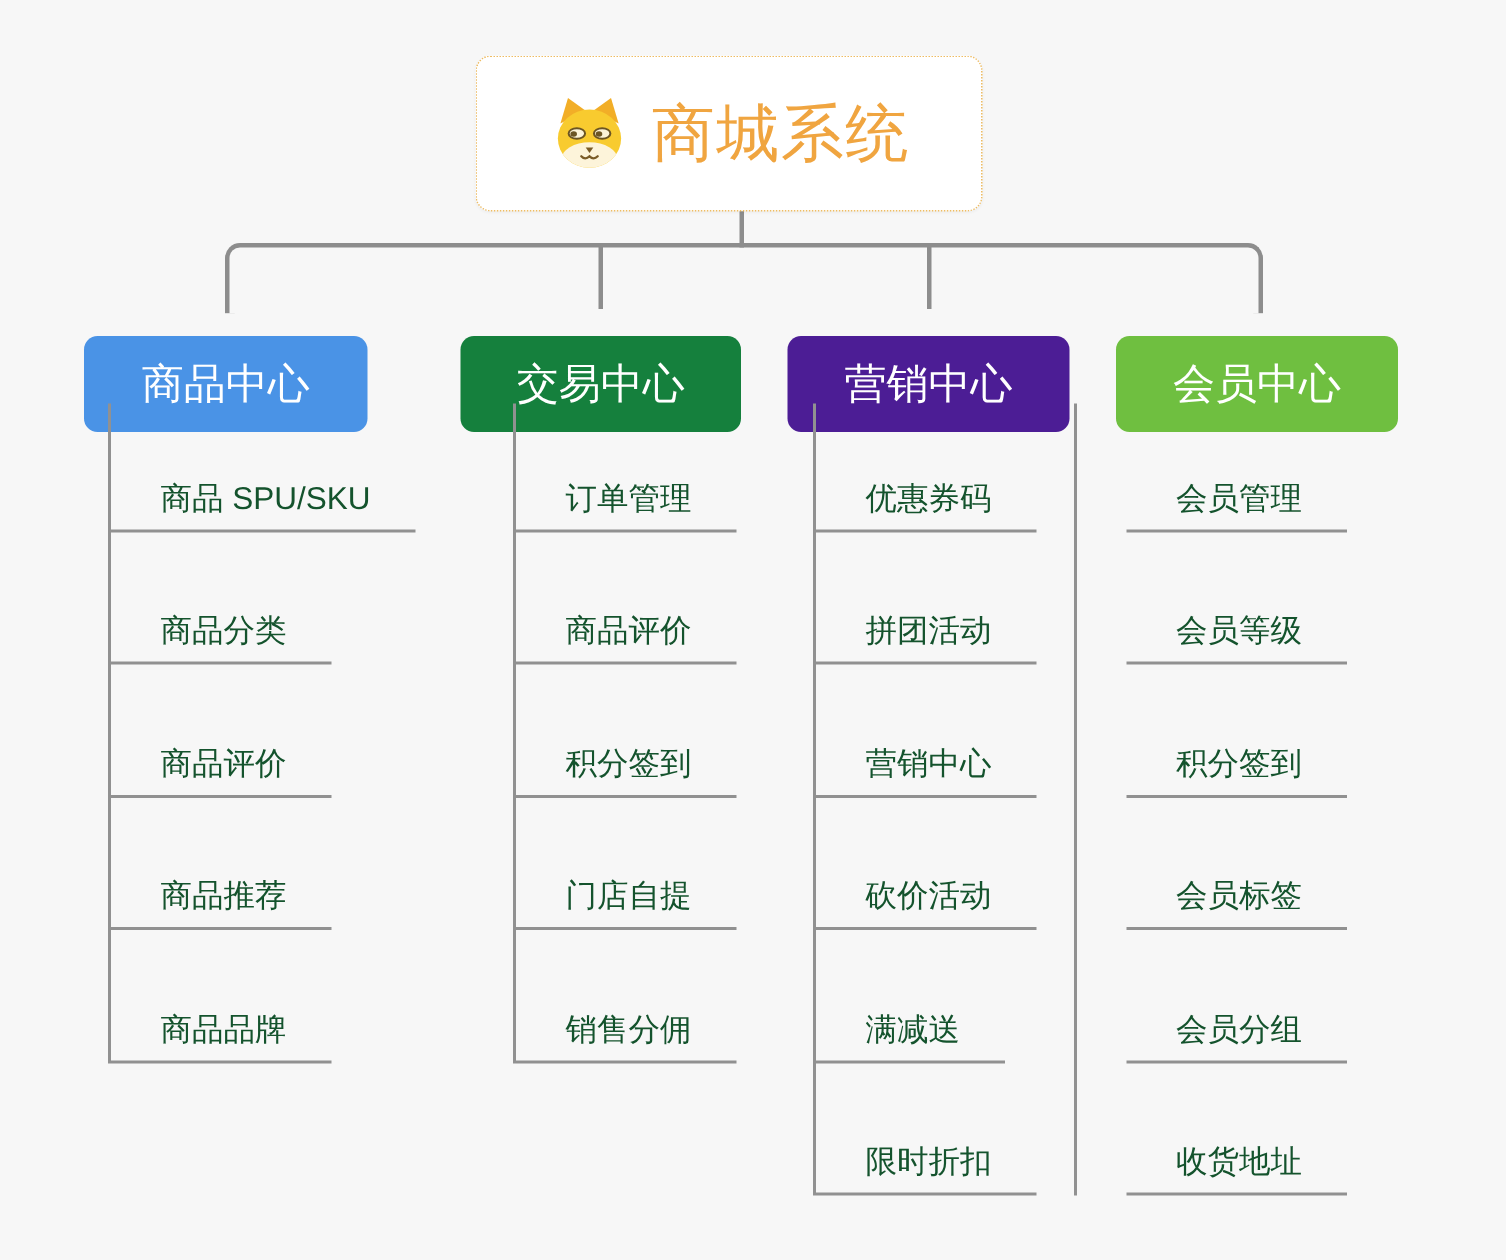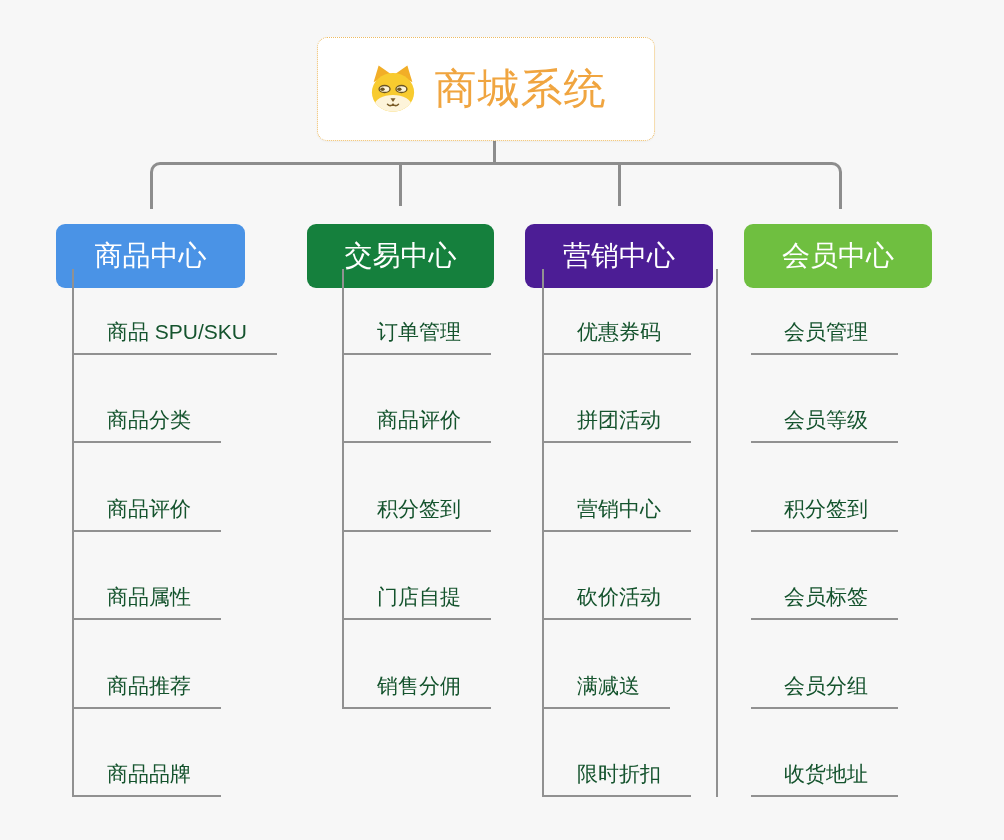--- a/index.html
+++ b/index.html
@@ -125,23 +125,20 @@
     <div class="leafrow">
         <span class="leaf">商品 SPU/SKU</span>
       </div>
     <div class="leafrow">
         <span class="leaf">商品分类</span>
       </div>
     <div class="leafrow">
         <span class="leaf">商品评价</span>
       </div>
     <div class="leafrow">
-        <span class="leaf">商品属性</span>
-      </div>
-    <div class="leafrow">
         <span class="leaf">商品推荐</span>
       </div>
     <div class="leafrow">
         <span class="leaf">商品品牌</span>
       </div>
   </div>
 
   <div class="leaves l2">
     <div class="leafrow">
         <span class="leaf">订单管理</span>

